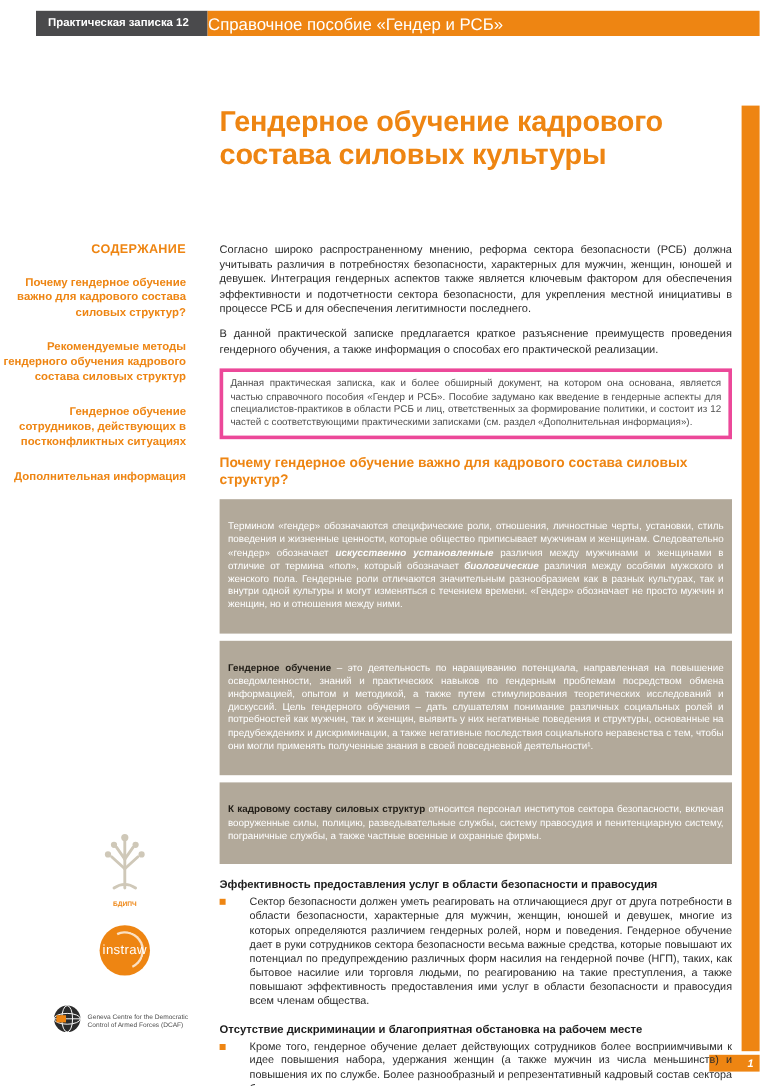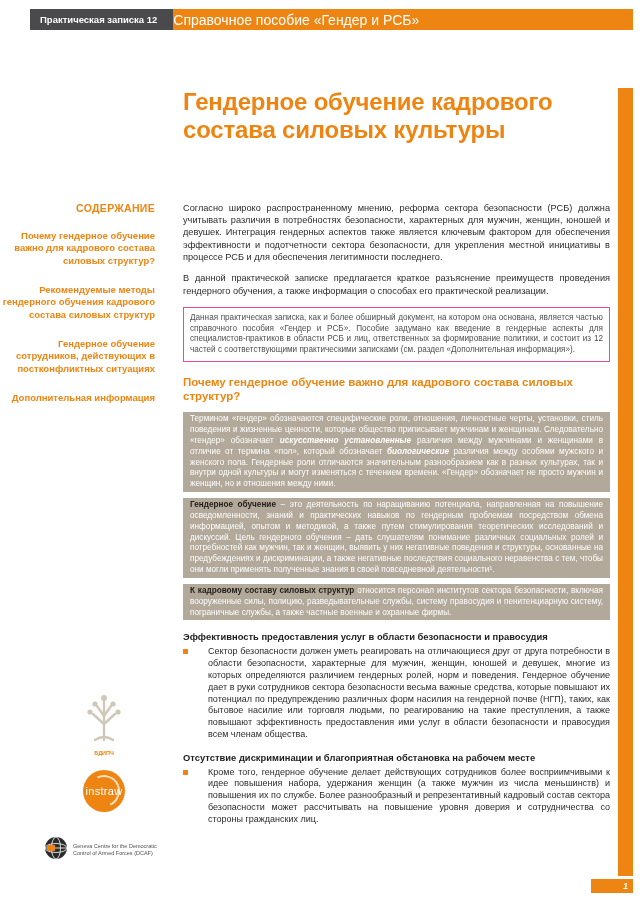--- a/index.html
+++ b/index.html
@@ -39,25 +39,25 @@
   .instraw-circle::before{content:"";position:absolute;inset:5px;border:2px solid rgba(255,255,255,.75);
     border-radius:50%;border-left-color:transparent;border-bottom-color:transparent;transform:rotate(20deg);}
   .instraw-word{color:#fff;font-weight:normal;font-size:11px;letter-spacing:.3px;position:relative;}
   .dcaf-row{display:flex;align-items:center;gap:5px;margin-top:24px;width:120px;}
   .dcaf-caption{font-size:5.5px;color:#4f4f4f;line-height:1.25;text-align:left;}
   
   .main{position:absolute;left:183px;top:88px;width:427px;color:var(--ink);}
   .doc-title{color:var(--accent);font-size:24px;font-weight:bold;line-height:1.16;margin:0;letter-spacing:-.2px;}
   .intro{margin-top:58px;}
   .para{font-size:9.2px;line-height:1.34;text-align:justify;margin:0 0 9px 0;}
-  .note-box{border:1px solid #ec4899;padding:5px 6px;font-size:8.2px;line-height:1.3;color:#4f4f4f;
+  .note-box{border:3px solid #ec4899;padding:5px 6px;font-size:8.2px;line-height:1.3;color:#4f4f4f;
     text-align:justify;margin:10px 0 0 0;}
   .section-heading{color:var(--accent);font-size:11.5px;font-weight:bold;line-height:1.25;margin:13px 0 9px 0;}
   .def-box{background:var(--boxfill);color:#fff;font-size:8.2px;line-height:1.32;text-align:justify;
-    padding:2px 7px;margin-bottom:6px;}
+    padding:18px 7px;margin-bottom:6px;}
   .def-box .em{font-style:italic;font-weight:bold;}
   .def-box .lead{font-weight:bold;color:#221e18;}
   .subhead{font-size:9.4px;font-weight:bold;color:#1d1d1d;margin:11px 0 4px 0;}
   .bullet{display:flex;gap:20px;font-size:9px;line-height:1.31;text-align:justify;margin:0 0 6px 0;}
   .bullet .sq{width:5px;height:5px;background:var(--accent);margin-top:3px;flex:none;}
 </style>
 </head>
 <body>
 
 <div class="page">

